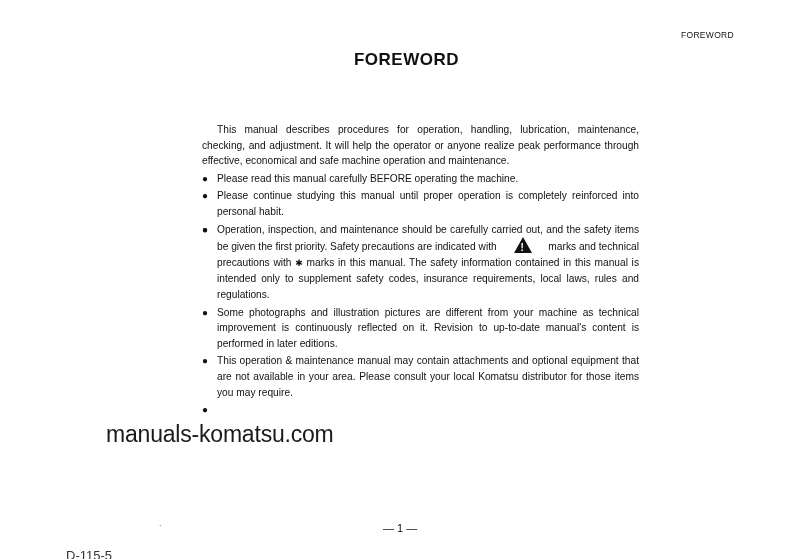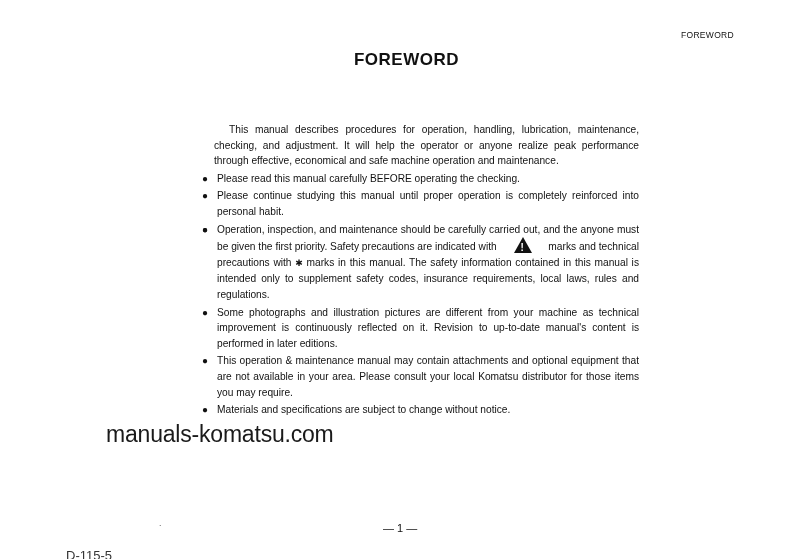--- a/index.html
+++ b/index.html
@@ -3,21 +3,21 @@
 <meta charset="utf-8">
 <style>
   html, body { margin:0; padding:0; background:#fff; }
   body { width:793px; height:559px; position:relative; overflow:hidden;
          font-family:"Liberation Sans", sans-serif; color:#111; }
   .hdr { position:absolute; top:30px; left:681px; font-size:8.5px; letter-spacing:0.3px; }
   .title { position:absolute; top:50px; left:0; width:813px; text-align:center;
            font-size:17px; font-weight:bold; letter-spacing:0.5px; }
   .body { position:absolute; top:122px; left:202px; width:437px;
           font-size:10.2px; line-height:15.6px; text-align:justify; }
-  .intro { text-indent:15px; margin:0 0 2px 12px; }
+  .intro { text-indent:15px; margin:0 0 2px 0; }
   .bullets { list-style:none; margin:0; padding:0; }
   .bullets li { position:relative; padding-left:15px; margin-bottom:2px; }
   .bullets li .dot { position:absolute; left:0; top:0; font-size:10px; }
   .warn { display:inline-block; width:0; height:0; vertical-align:-3px;
           border-left:9px solid transparent; border-right:9px solid transparent;
           border-bottom:16px solid #111; position:relative; margin:0 14px 0 14px; }
   .warn::after { content:"!"; position:absolute; left:-2px; top:3px; color:#fff;
                  font-size:10px; font-weight:bold; }
   .star { display:inline-block; font-size:9px; }
   .watermark { position:absolute; top:421px; left:106px; font-size:23px; color:#1a1a1a;
@@ -30,48 +30,47 @@
 <body>
 
 <div class="hdr">FOREWORD</div>
 <div class="title">FOREWORD</div>
 
 <div class="body">
   <p class="intro">This manual describes procedures for operation, handling, lubrication, maintenance, checking, and adjustment. It will help the operator or anyone realize peak performance through effective, economical and safe machine operation and maintenance.</p>
   <ul class="bullets">
     <li>
       <span class="dot">●</span>
-      <span>Please read this manual carefully BEFORE operating the checking.</span>
+      <span>Please read this manual carefully BEFORE operating the machine.</span>
     </li>
     <li>
       <span class="dot">●</span>
       <span>Please continue studying this manual until proper operation is completely reinforced into personal habit.</span>
     </li>
     <li>
       <span class="dot">●</span>
     </li>
     <li>
       <span class="dot">●</span>
-      <span>Operation, inspection, and maintenance should be carefully carried out, and the anyone must be given the first priority. Safety precautions are indicated with</span>
+      <span>Operation, inspection, and maintenance should be carefully carried out, and the safety items be given the first priority. Safety precautions are indicated with</span>
       <span class="warn"></span>
       <span>marks and technical precautions with</span>
       <span class="star">✱</span>
       <span>marks in this manual. The safety information contained in this manual is intended only to supplement safety codes, insurance requirements, local laws, rules and regulations.</span>
     </li>
     <li>
       <span class="dot">●</span>
       <span>Some photographs and illustration pictures are different from your machine as technical improvement is continuously reflected on it. Revision to up-to-date manual's content is performed in later editions.</span>
     </li>
     <li>
       <span class="dot">●</span>
       <span>This operation &amp; maintenance manual may contain attachments and optional equipment that are not available in your area. Please consult your local Komatsu distributor for those items you may require.</span>
     </li>
     <li>
       <span class="dot">●</span>
-      <span>Materials and specifications are subject to change without notice.</span>
     </li>
   </ul>
 </div>
 
 <div class="watermark">manuals-komatsu.com</div>
 
 <div class="footer-left">D-115-5</div>
 <div class="footer-dot">·</div>
 <div class="footer-page">— 1 —</div>
 

